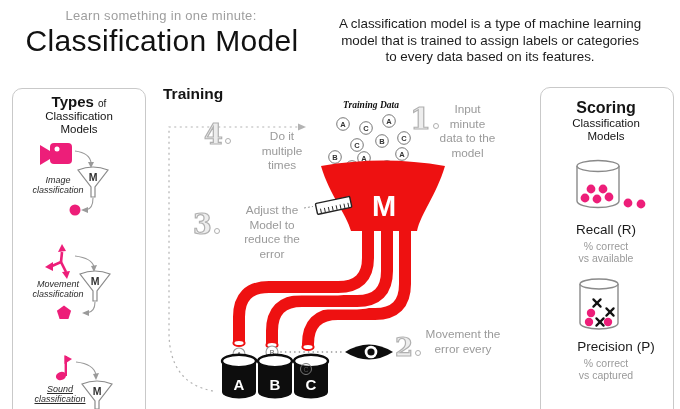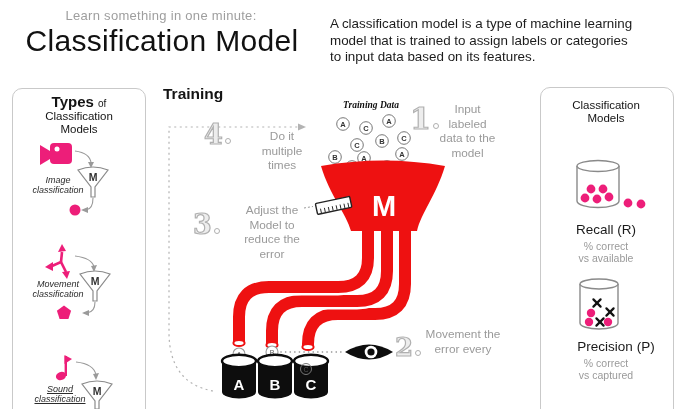--- a/index.html
+++ b/index.html
@@ -212,24 +212,24 @@
       <line x1="606.4" y1="308.4" x2="613.6" y2="315.6"></line>
         <line x1="606.4" y1="315.6" x2="613.6" y2="308.4"></line>
       <line x1="596.4" y1="318.4" x2="603.6" y2="325.6"></line>
         <line x1="596.4" y1="325.6" x2="603.6" y2="318.4"></line>
     </g>
   </g>
 </svg>
 
 <div class="t c eyebrow" style="left:41px;top:8px;width:240px;">Learn something in one minute:</div>
 <div class="t c title" style="left:12px;top:24px;width:300px;">Classification Model</div>
-<div class="t desc" style="left:330px;top:16px;width:320px;">
+<div class="t desc" style="left:330px;top:16px;width:320px;text-align:center;">
   <div>A classification model is a type of machine learning</div>
   <div>model that is trained to assign labels or categories</div>
-  <div>to input data based on its features.</div>
+  <div>to every data based on its features.</div>
 </div>
 
 <div class="t c" style="left:12px;top:93px;width:134px;">
   <div class="panel-h1"><span>Types</span>
     <span class="small">of</span></div>
   <div class="panel-h2">Classification</div>
   <div class="panel-h2">Models</div>
 </div>
 <div class="t c item-label" style="left:18px;top:175px;width:80px;">
   <div>Image</div>
@@ -245,21 +245,21 @@
 </div>
 
 <div class="t training-h" style="left:163px;top:85px;">Training</div>
 <div class="t c tdata-label" style="left:328px;top:100px;width:86px;font-family:Liberation Serif, serif;">Training Data</div>
 
 <div class="t num" style="left:410px;top:104px;font-size:30px;">
   <span>1</span><span class="deg"></span>
 </div>
 <div class="t c step-text" style="left:420px;top:102px;width:95px;">
   <div>Input</div>
-  <div>labeled</div>
+  <div>minute</div>
   <div>data to the</div>
   <div>model</div>
 </div>
 
 <div class="t num" style="left:204px;top:121px;font-size:27px;">
   <span>4</span><span class="deg"></span>
 </div>
 <div class="t c step-text" style="left:243px;top:129px;width:78px;">
   <div>Do it</div>
   <div>multiple</div>
@@ -278,20 +278,21 @@
 
 <div class="t num" style="left:395px;top:334px;font-size:26px;">
   <span>2</span><span class="deg"></span>
 </div>
 <div class="t c step-text" style="left:419px;top:327px;width:88px;">
   <div>Movement the</div>
   <div>error every</div>
 </div>
 
 <div class="t c" style="left:540px;top:99px;width:132px;">
+  <div class="panel-h1" style="font-size:16px;">Scoring</div>
   <div class="panel-h2">Classification</div>
   <div class="panel-h2">Models</div>
 </div>
 <div class="t c metric-name" style="left:540px;top:222px;width:132px;">Recall (R)</div>
 <div class="t c metric-sub" style="left:540px;top:240px;width:132px;">% correct</div>
 <div class="t c metric-sub" style="left:540px;top:252px;width:132px;">vs available</div>
 <div class="t c metric-name" style="left:540px;top:339px;width:132px;margin-left:10px;">Precision (P)</div>
 <div class="t c metric-sub" style="left:540px;top:357px;width:132px;">% correct</div>
 <div class="t c metric-sub" style="left:540px;top:369px;width:132px;">vs captured</div>
 

